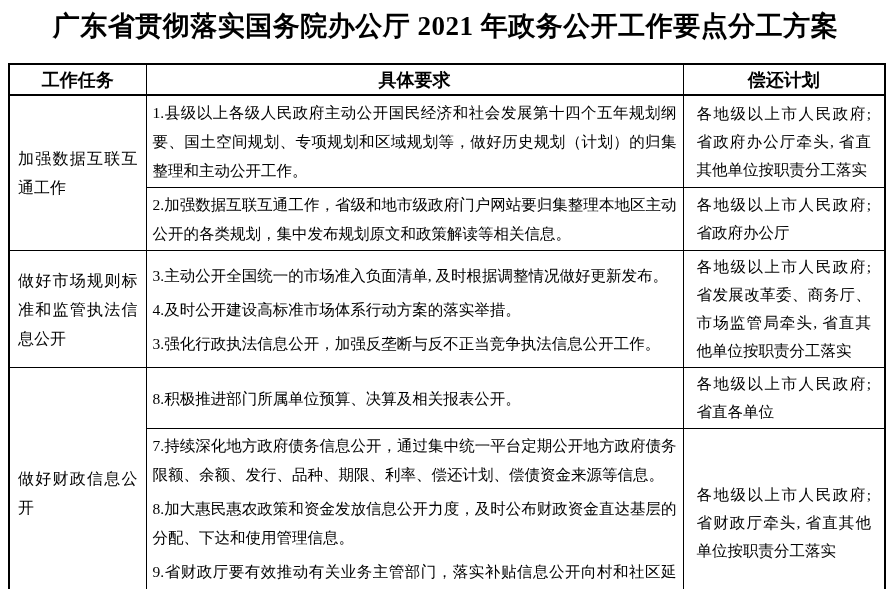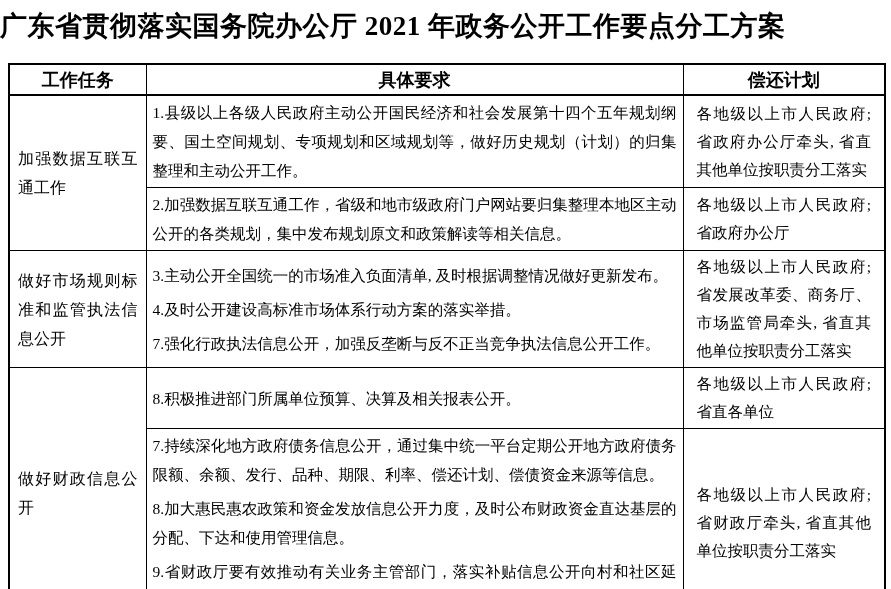--- a/index.html
+++ b/index.html
@@ -11,21 +11,21 @@
   }
   .page {
     position: relative;
     width: 891px;
     height: 589px;
     background: #ffffff;
     overflow: hidden;
   }
   .doc-title {
     padding-top: 8px;
-    text-align: left;
+    text-align: center;
     font-size: 27px;
     line-height: 36px;
     font-weight: bold;
     letter-spacing: 0.5px;
     white-space: nowrap;
   }
   table.assignments {
     border-collapse: collapse;
     table-layout: fixed;
     width: 876px;
@@ -112,21 +112,21 @@
           <p>2.加强数据互联互通工作，省级和地市级政府门户网站要归集整理本地区主动公开的各类规划，集中发布规划原文和政策解读等相关信息。</p>
         </td>
         <td class="unit">各地级以上市人民政府; 省政府办公厅</td>
       </tr>
 
       <tr class="h-r3">
         <td class="task">做好市场规则标准和监管执法信息公开</td>
         <td class="req">
           <p>3.主动公开全国统一的市场准入负面清单, 及时根据调整情况做好更新发布。</p>
           <p>4.及时公开建设高标准市场体系行动方案的落实举措。</p>
-          <p>7.强化行政执法信息公开，加强反垄断与反不正当竞争执法信息公开工作。</p>
+          <p>3.强化行政执法信息公开，加强反垄断与反不正当竞争执法信息公开工作。</p>
         </td>
         <td class="unit">各地级以上市人民政府; 省发展改革委、商务厅、市场监管局牵头, 省直其他单位按职责分工落实</td>
       </tr>
 
       <tr class="h-r4">
         <td class="task" rowspan="2">做好财政信息公开</td>
         <td class="req">
           <p>8.积极推进部门所属单位预算、决算及相关报表公开。</p>
         </td>
         <td class="unit">各地级以上市人民政府; 省直各单位</td>

